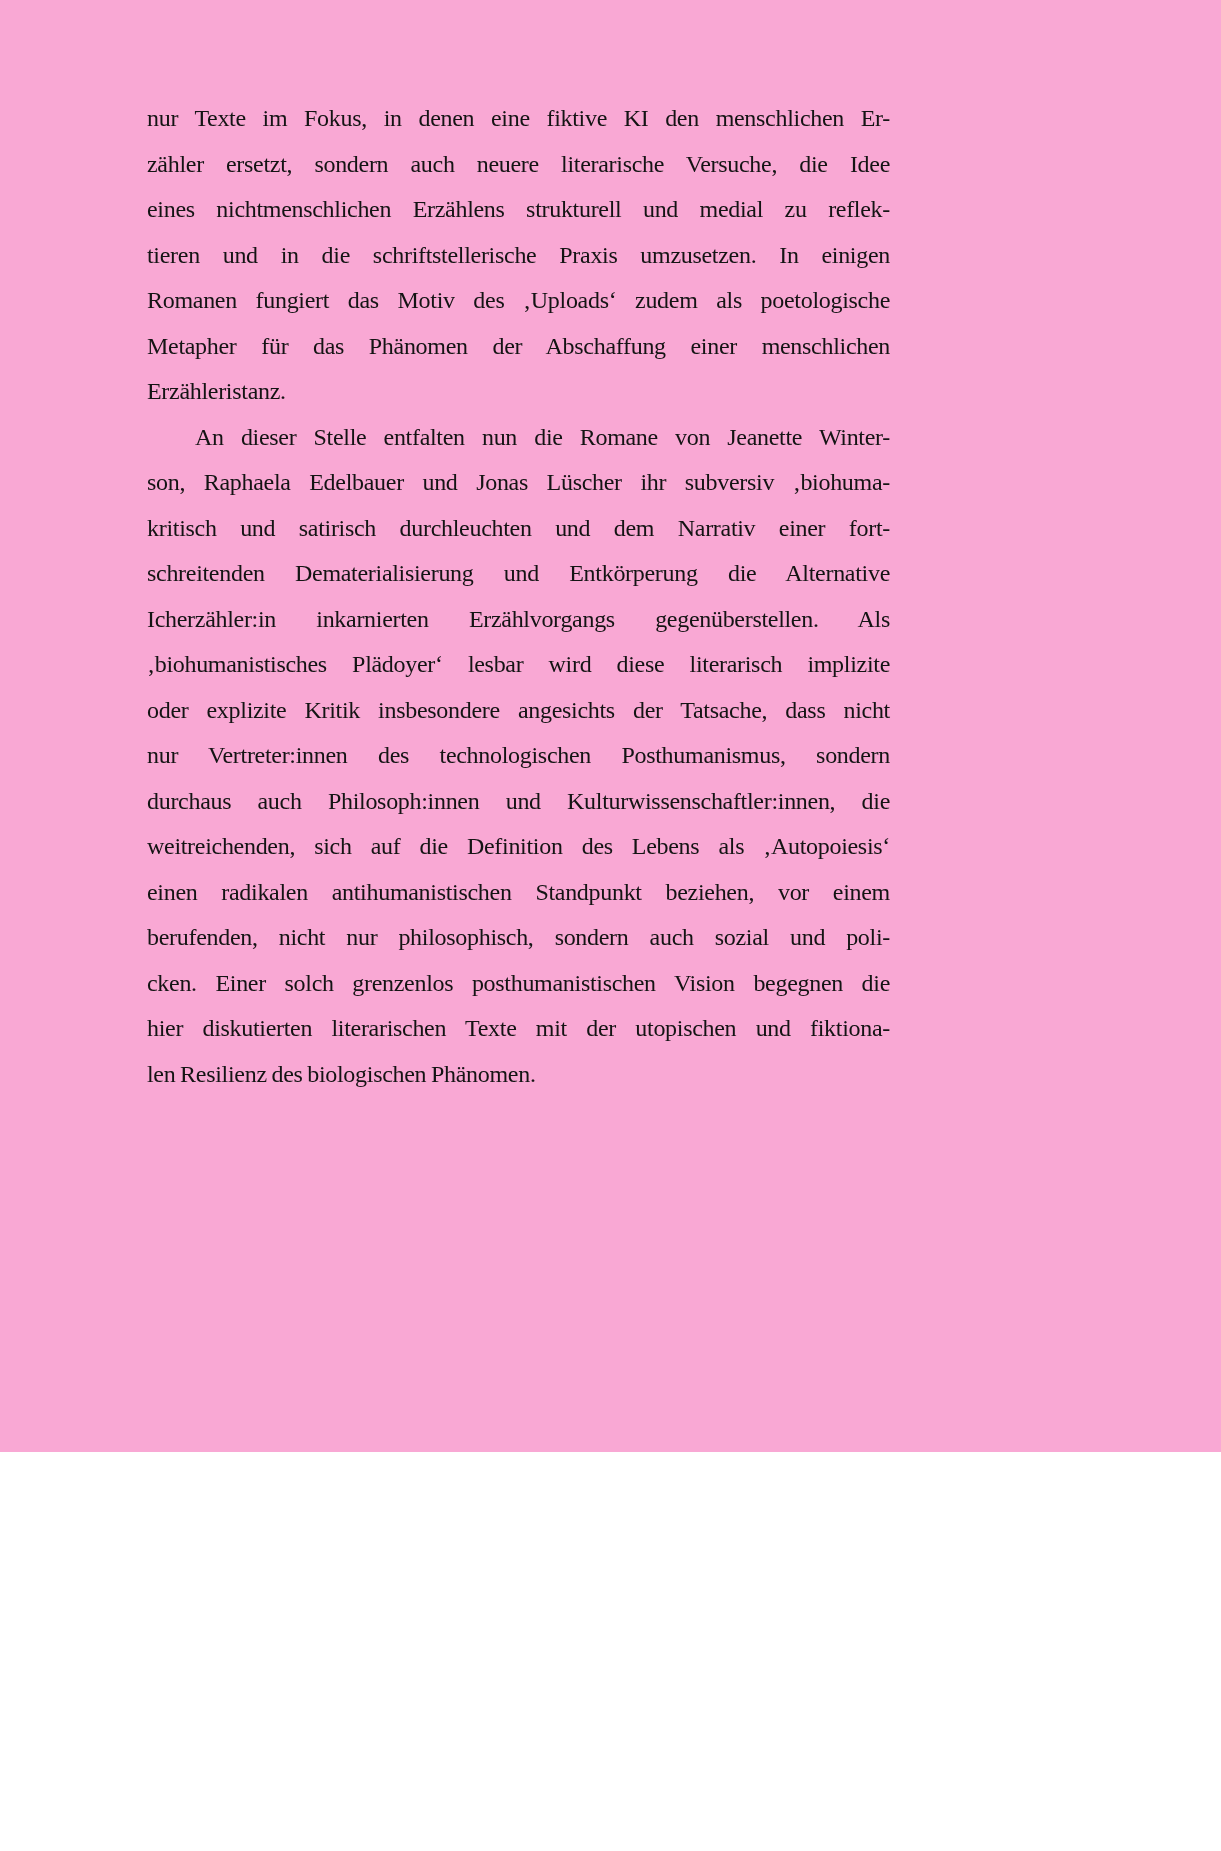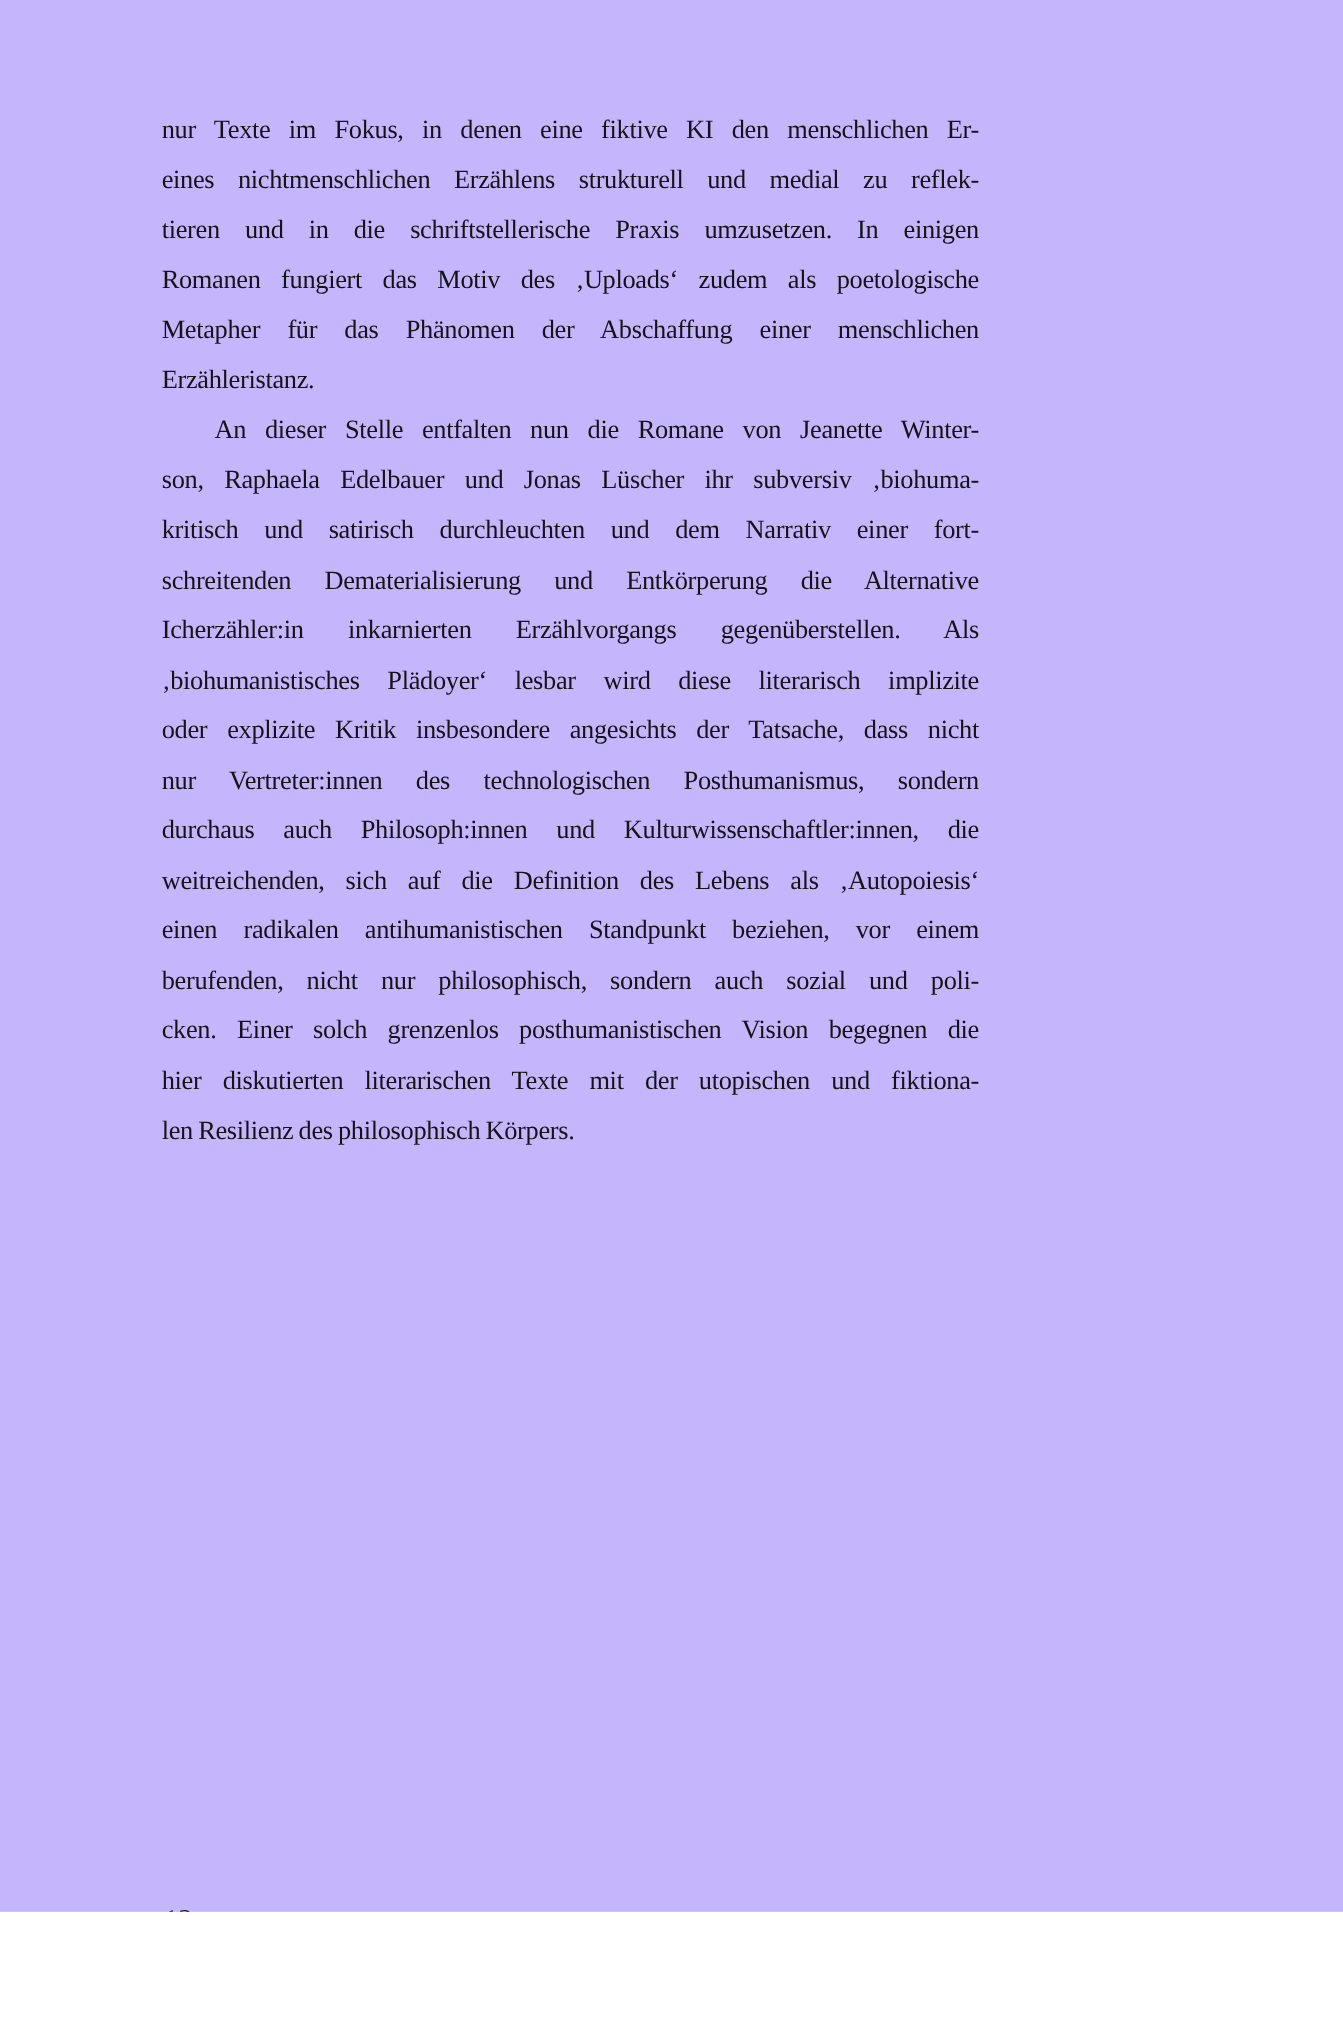--- a/index.html
+++ b/index.html
@@ -12,22 +12,22 @@
     background: #ffffff;
     position: relative;
     font-family: "Liberation Serif", serif;
     color: #141414;
   }
   .page {
     position: absolute;
     left: 0;
     top: 0;
     width: 1221px;
-    height: 1738px;
-    background: #c4b5fd;
+    height: 1452px;
+    background: #f9a8d4;
     overflow: hidden;
   }
   .text-block {
     position: absolute;
     left: 147px;
     top: 96px;
     width: 743px;
   }
   .paragraph {
     margin: 0;
@@ -61,20 +61,21 @@
     margin-top: 36px;
   }
 </style>
 </head>
 <body>
 
 <div class="page">
   <div class="text-block">
       <div class="paragraph">
         <div class="line">nur Texte im Fokus, in denen eine fiktive KI den menschlichen Er-</div>
+        <div class="line">zähler ersetzt, sondern auch neuere literarische Versuche, die Idee</div>
         <div class="line">eines nichtmenschlichen Erzählens strukturell und medial zu reflek-</div>
         <div class="line">tieren und in die schriftstellerische Praxis umzusetzen. In einigen</div>
         <div class="line">Romanen fungiert das Motiv des ‚Uploads‘ zudem als poetologische</div>
         <div class="line">Metapher für das Phänomen der Abschaffung einer menschlichen</div>
         <div class="line last">Erzähleristanz.</div>
       </div>
       <div class="paragraph">
         <div class="line">An dieser Stelle entfalten nun die Romane von Jeanette Winter-</div>
         <div class="line">son, Raphaela Edelbauer und Jonas Lüscher ihr subversiv ‚biohuma-</div>
         <div class="line">kritisch und satirisch durchleuchten und dem Narrativ einer fort-</div>
@@ -82,17 +83,17 @@
         <div class="line">Icherzähler:in inkarnierten Erzählvorgangs gegenüberstellen. Als</div>
         <div class="line">‚biohumanistisches Plädoyer‘ lesbar wird diese literarisch implizite</div>
         <div class="line">oder explizite Kritik insbesondere angesichts der Tatsache, dass nicht</div>
         <div class="line">nur Vertreter:innen des technologischen Posthumanismus, sondern</div>
         <div class="line">durchaus auch Philosoph:innen und Kulturwissenschaftler:innen, die</div>
         <div class="line">weitreichenden, sich auf die Definition des Lebens als ‚Autopoiesis‘</div>
         <div class="line">einen radikalen antihumanistischen Standpunkt beziehen, vor einem</div>
         <div class="line">berufenden, nicht nur philosophisch, sondern auch sozial und poli-</div>
         <div class="line">cken. Einer solch grenzenlos posthumanistischen Vision begegnen die</div>
         <div class="line">hier diskutierten literarischen Texte mit der utopischen und fiktiona-</div>
-        <div class="line last">len Resilienz des philosophisch Körpers.</div>
+        <div class="line last">len Resilienz des biologischen Phänomen.</div>
       </div>
     </div>
   <div class="page-number">12</div>
 </div>
 
 </body></html>

